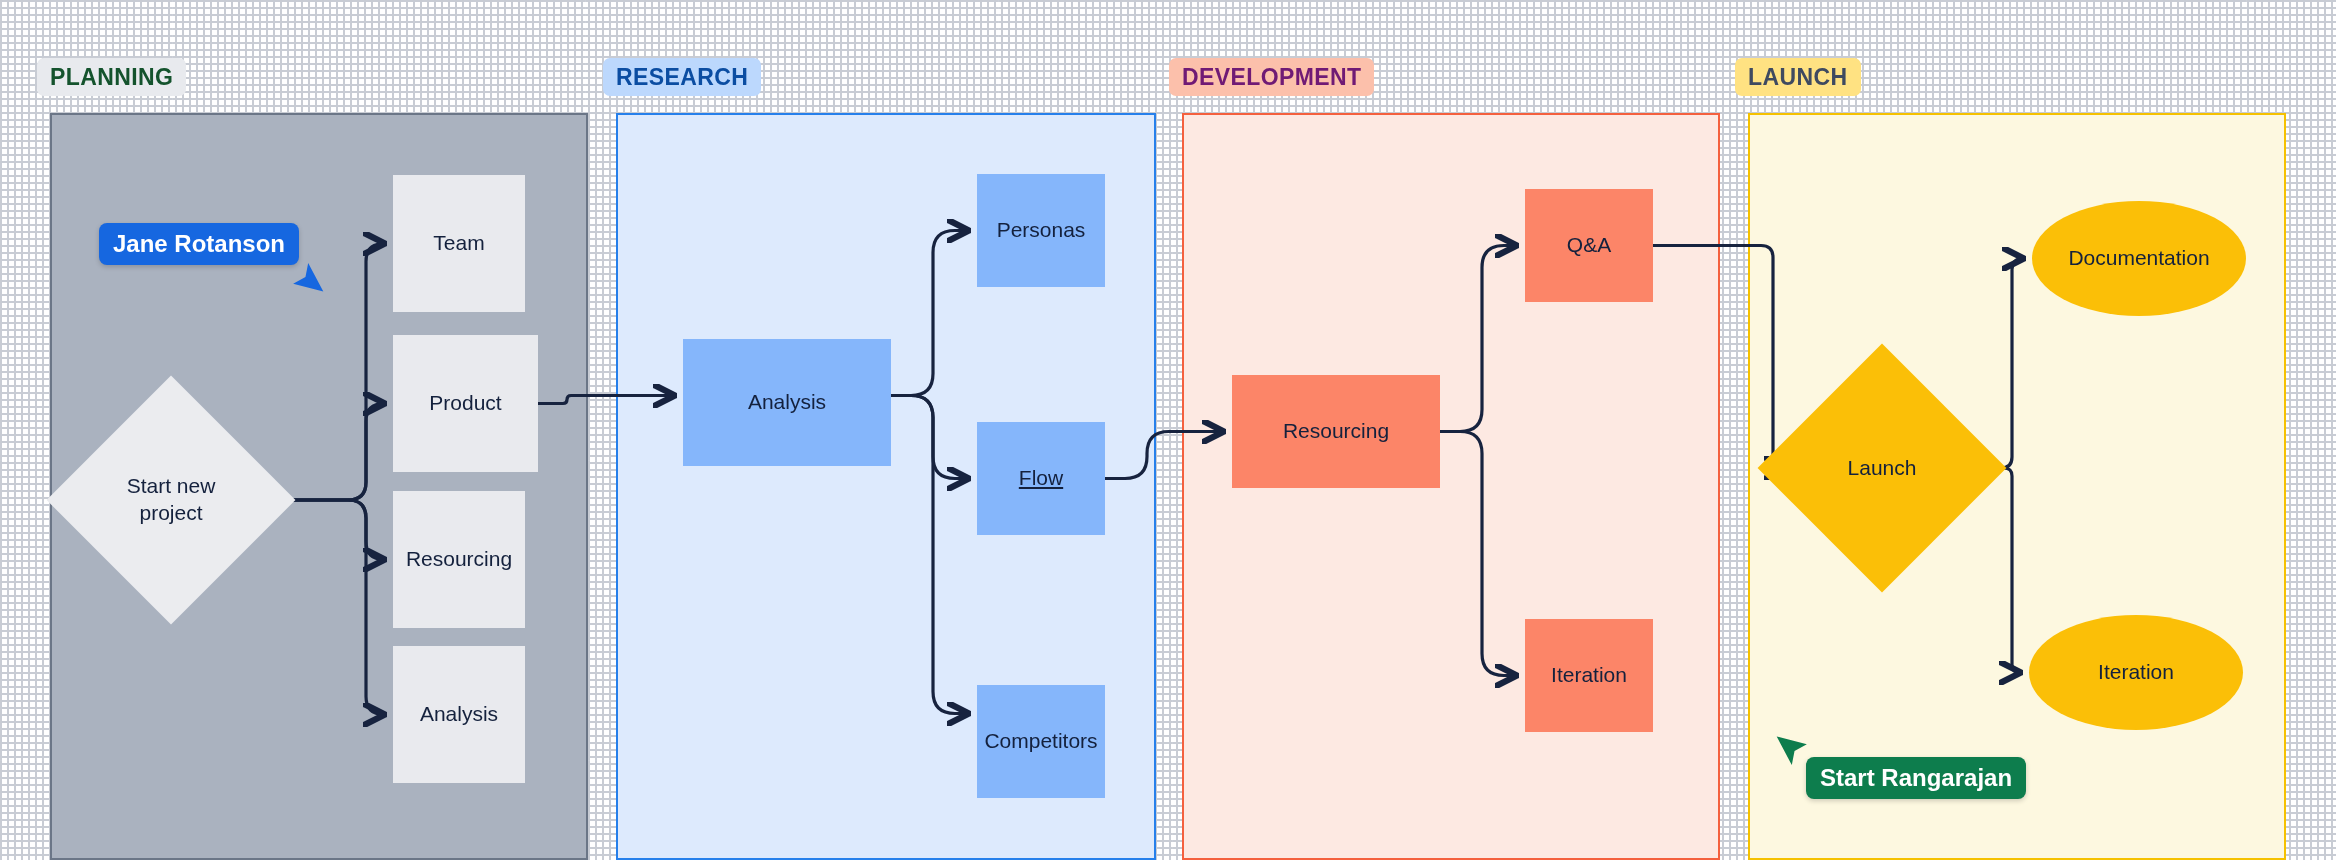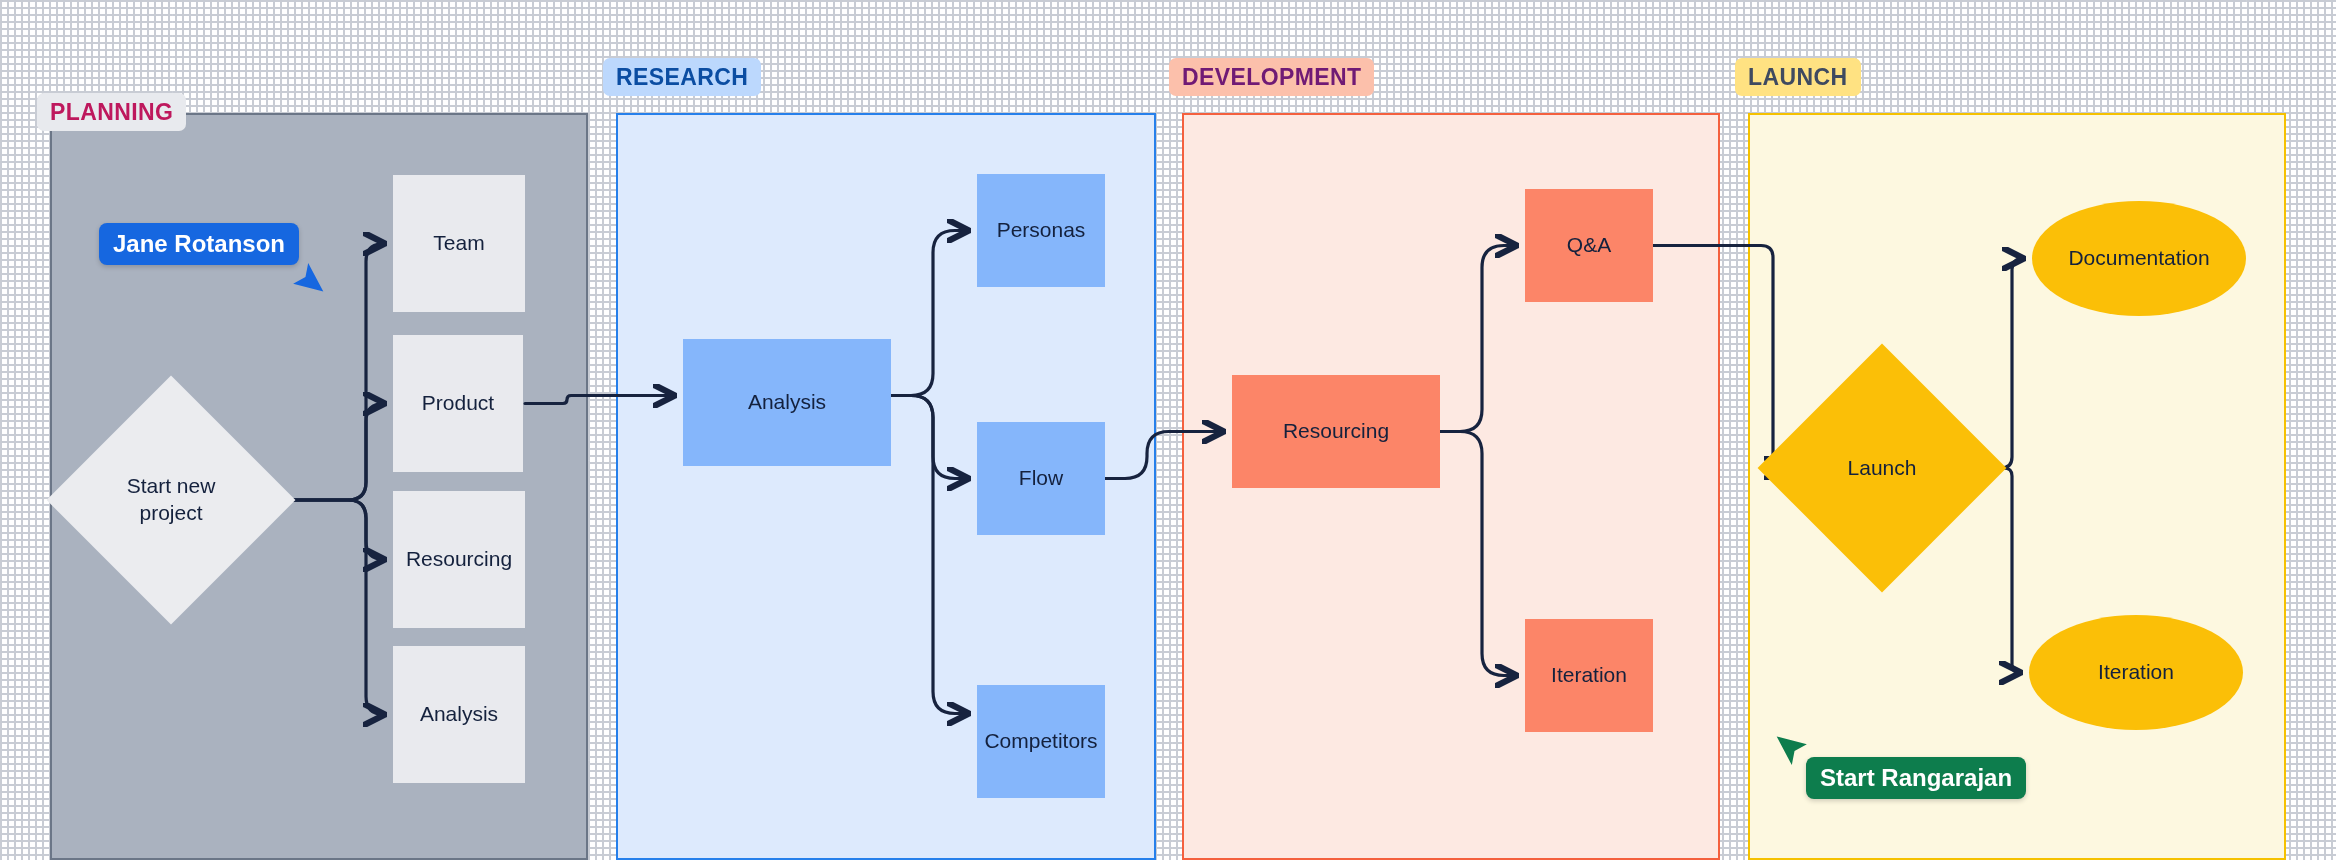--- a/index.html
+++ b/index.html
@@ -168,37 +168,37 @@
 
   <div id="nodes-layer">
       <div class="diamond-wrap" style="left: 83px; top: 412px; width: 176px; height: 176px;">
         <div class="diamond-shape" style="background: rgb(235, 236, 239);"></div>
         <div class="diamond-label" style="white-space: pre-line;">Start new
 project</div>
       </div>
       <div class="node rect" style="left: 393px; top: 175px; width: 132px; height: 137px; background: rgb(233, 234, 238);">
         <span style="white-space: pre-line;">Team</span>
       </div>
-      <div class="node rect" style="left: 393px; top: 335px; width: 130px; height: 137px; background: rgb(233, 234, 238); text-align: center;">
+      <div class="node rect" style="left: 393px; top: 335px; width: 145px; height: 137px; background: rgb(233, 234, 238); text-align: center;">
         <span style="white-space: pre-line;">Product</span>
       </div>
       <div class="node rect" style="left: 393px; top: 491px; width: 132px; height: 137px; background: rgb(233, 234, 238);">
         <span style="white-space: pre-line;">Resourcing</span>
       </div>
       <div class="node rect" style="left: 393px; top: 646px; width: 132px; height: 137px; background: rgb(233, 234, 238);">
         <span style="white-space: pre-line;">Analysis</span>
       </div>
       <div class="node rect" style="left: 683px; top: 339px; width: 208px; height: 127px; background: rgb(133, 182, 251);">
         <span style="white-space: pre-line;">Analysis</span>
       </div>
       <div class="node rect" style="left: 977px; top: 174px; width: 128px; height: 113px; background: rgb(133, 182, 251);">
         <span style="white-space: pre-line;">Personas</span>
       </div>
       <div class="node rect" style="left: 977px; top: 422px; width: 128px; height: 113px; background: rgb(133, 182, 251);">
-        <span style="white-space: pre-line;">Flow</span>
+        <span style="white-space: pre-line; text-decoration: underline;">Flow</span>
       </div>
       <div class="node rect" style="left: 977px; top: 657px; width: 128px; height: 113px; background: rgb(133, 182, 251); margin-top: 28px;">
         <span style="white-space: pre-line;">Competitors</span>
       </div>
       <div class="node rect" style="left: 1232px; top: 375px; width: 208px; height: 113px; background: rgb(252, 133, 104);">
         <span style="white-space: pre-line;">Resourcing</span>
       </div>
       <div class="node rect" style="left: 1525px; top: 189px; width: 128px; height: 113px; background: rgb(252, 133, 104);">
         <span style="white-space: pre-line;">Q&amp;A</span>
       </div>
@@ -211,21 +211,21 @@
       </div>
       <div class="node ellipse" style="left: 2032px; top: 201px; width: 214px; height: 115px; background: rgb(251, 191, 7);">
         <span style="white-space: pre-line;">Documentation</span>
       </div>
       <div class="node ellipse" style="left: 2029px; top: 615px; width: 214px; height: 115px; background: rgb(251, 191, 7);">
         <span style="white-space: pre-line;">Iteration</span>
       </div>
     </div>
 
   <div id="lane-labels-layer">
-      <div class="lane-label" style="left: 37px; background: rgb(232, 234, 238); color: #be185d; margin-top: 35px;">PLANNING</div>
+      <div class="lane-label" style="left: 37px; background: rgb(232, 234, 238); color: #14532d;">PLANNING</div>
       <div class="lane-label" style="left: 603px; background: rgb(188, 216, 253); color: rgb(11, 77, 162);">RESEARCH</div>
       <div class="lane-label" style="left: 1169px; background: rgb(252, 192, 171); color: #701a75;">DEVELOPMENT</div>
       <div class="lane-label" style="left: 1735px; background: rgb(255, 226, 130); color: rgb(63, 74, 96);">LAUNCH</div>
     </div>
 
   <div id="cursors-layer">
       <div class="cursor-badge" style="left: 99px; top: 223px; background: rgb(22, 103, 224); text-align: right;">Jane Rotanson</div>
       <div class="cursor-arrow" style="left: 288px; top: 262px;"><svg width="34" height="36" viewBox="0 0 24 26" style="transform:rotate(162deg);">
           <path d="M2 1 L21 13 L11 15 L6 24 Z" fill="#1667e0"></path>
         </svg></div>

